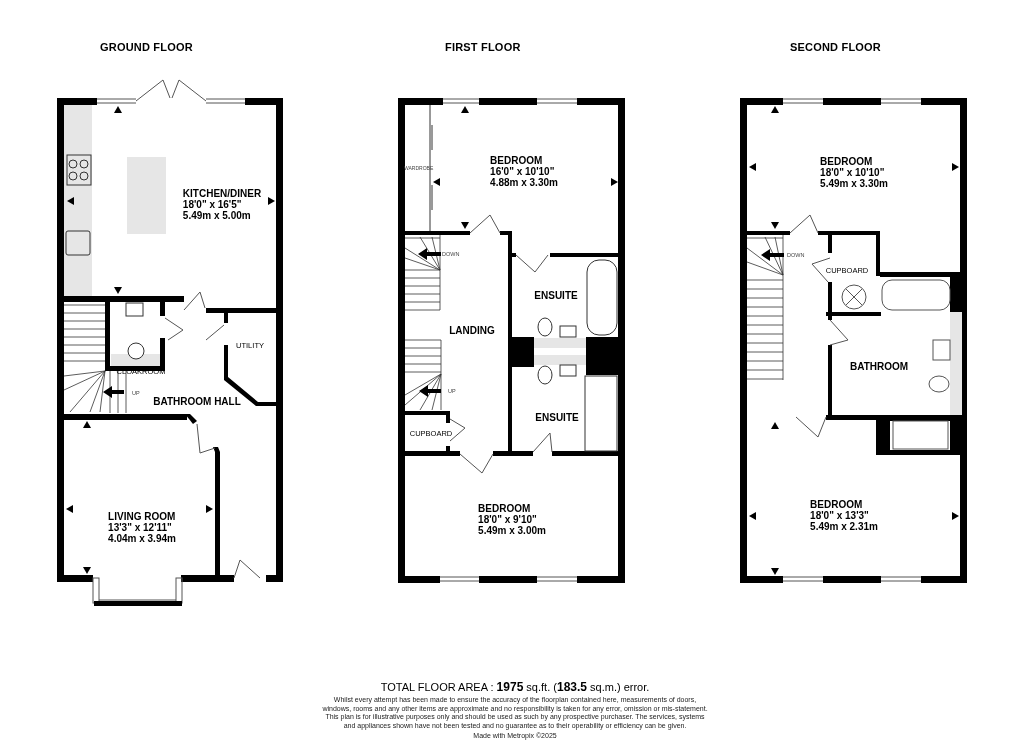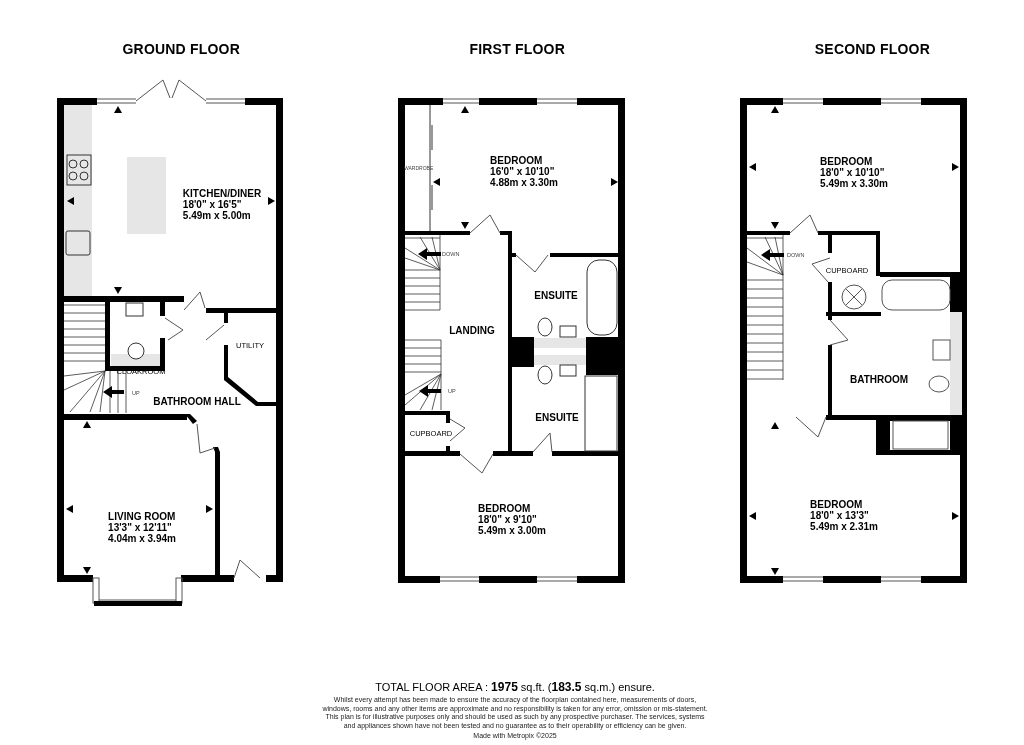--- a/index.html
+++ b/index.html
@@ -1,17 +1,17 @@
 <!DOCTYPE html>
 <html><head>
 <meta charset="utf-8">
 <style>
   html,body{margin:0;padding:0;background:#ffffff;}
   body{width:1024px;height:745px;position:relative;overflow:hidden;font-family:"Liberation Sans",sans-serif;color:#000;}
-  .floor-title{position:absolute;font-weight:bold;font-size:14px;letter-spacing:0.2px;text-align:right;}
+  .floor-title{position:absolute;font-weight:bold;font-size:11px;letter-spacing:0.2px;text-align:left;}
   svg.plan{position:absolute;left:0;top:0;}
   .room-label{position:absolute;font-size:10px;line-height:11px;font-weight:bold;white-space:nowrap;transform:translateX(-50%);}
   .room-label .dim{font-weight:bold;font-size:10px;}
   .small-label{position:absolute;font-size:7.5px;font-weight:normal;white-space:nowrap;transform:translateX(-50%);}
   .tiny-label{position:absolute;font-size:5.5px;color:#444;white-space:nowrap;}
   .footer{position:absolute;left:320px;top:680px;width:390px;text-align:center;}
   .total{font-size:11px;}
   .total b{font-size:12px;}
   .disclaimer{font-size:7px;line-height:8.6px;color:#222;margin-top:2px;}
 </style>
@@ -333,26 +333,26 @@
   <div class="dim">5.49m  x 3.00m</div>
 </div>
 
 <div class="room-label" style="left:854px;top:156px;">
   <div>BEDROOM</div>
   <div class="dim">18'0"  x 10'10"</div>
   <div class="dim">5.49m  x 3.30m</div>
 </div>
 <div class="tiny-label" style="left:787px;top:252px;">DOWN</div>
 <div class="small-label" style="left:847px;top:266px;">CUPBOARD</div>
-<div class="room-label" style="left:879px;top:374px;">BATHROOM</div>
+<div class="room-label" style="left:879px;top:361px;">BATHROOM</div>
 <div class="room-label" style="left:844px;top:499px;">
   <div>BEDROOM</div>
   <div class="dim">18'0"  x 13'3"</div>
   <div class="dim">5.49m  x 2.31m</div>
 </div>
 
 <div class="footer">
   <div class="total">
-    <span>TOTAL FLOOR AREA : </span><b>1975</b><span> sq.ft.</span><span>  (</span><b>183.5</b><span> sq.m.) ensure.</span>
+    <span>TOTAL FLOOR AREA : </span><b>1975</b><span> sq.ft.</span><span>  (</span><b>183.5</b><span> sq.m.) error.</span>
   </div>
   <div class="disclaimer">Whilst every attempt has been made to ensure the accuracy of the floorplan contained here, measurements of doors, windows, rooms and any other items are approximate and no responsibility is taken for any error, omission or mis-statement. This plan is for illustrative purposes only and should be used as such by any prospective purchaser. The services, systems and appliances shown have not been tested and no guarantee as to their operability or efficiency can be given.</div>
   <div class="disclaimer">Made with Metropix ©2025</div>
 </div>
 
 </body></html>

